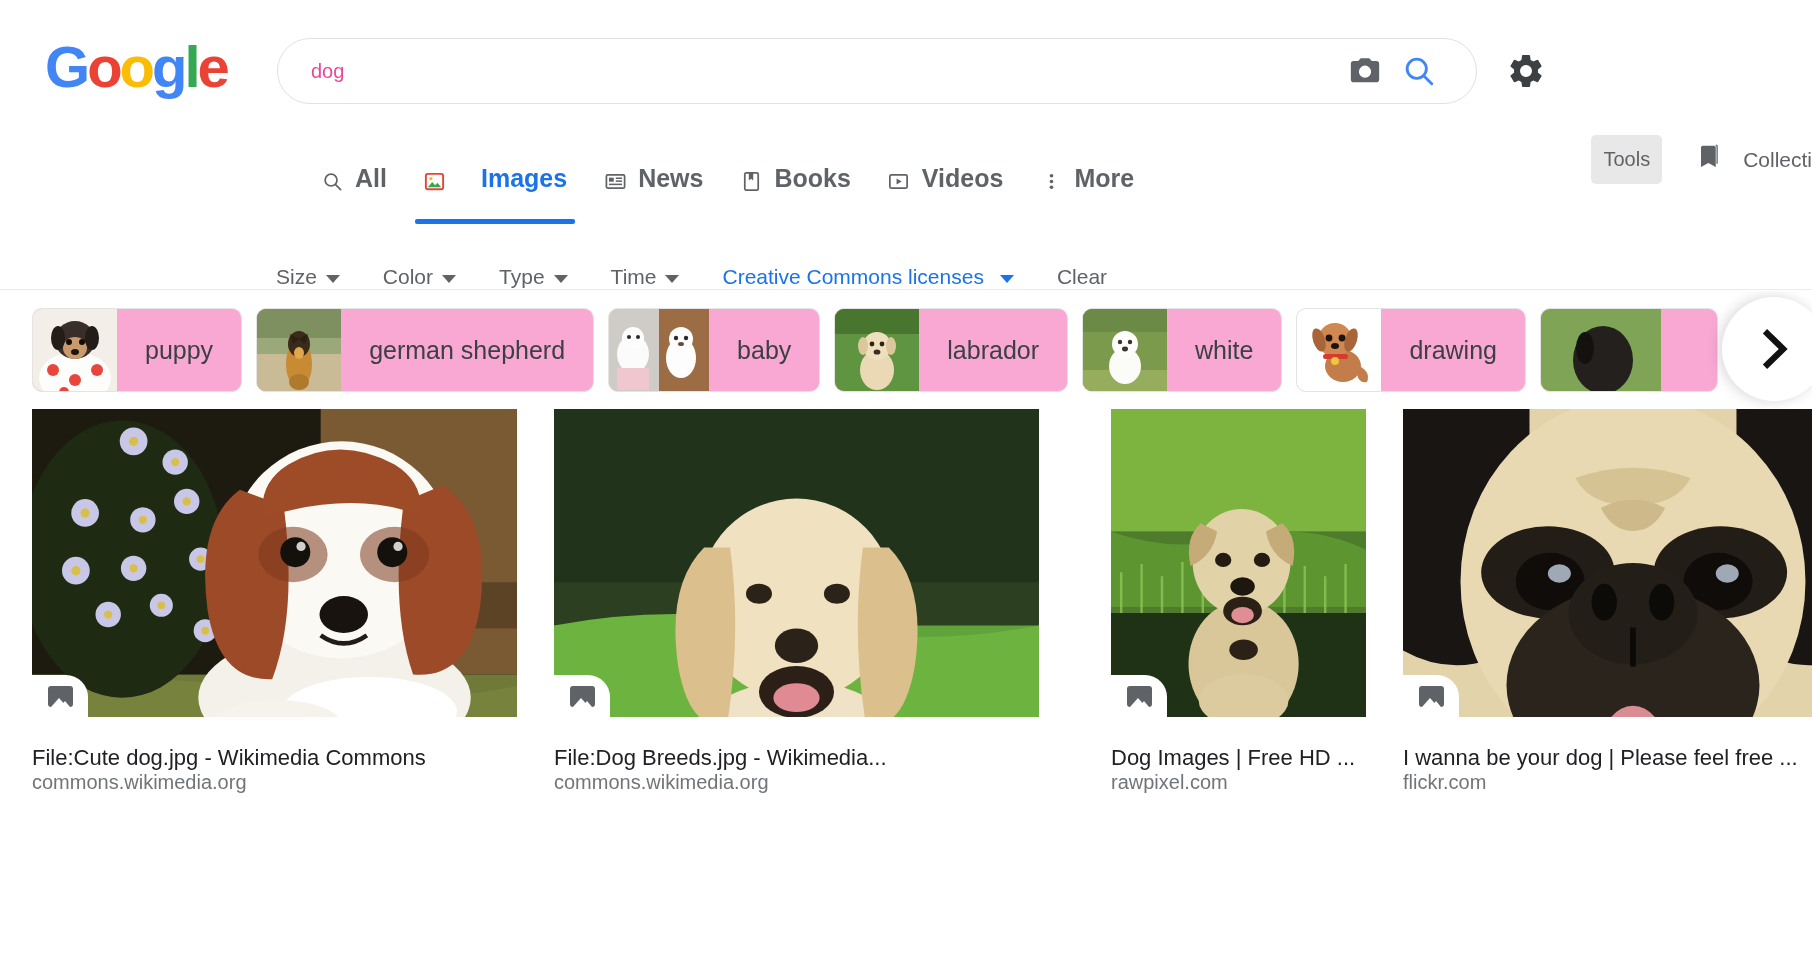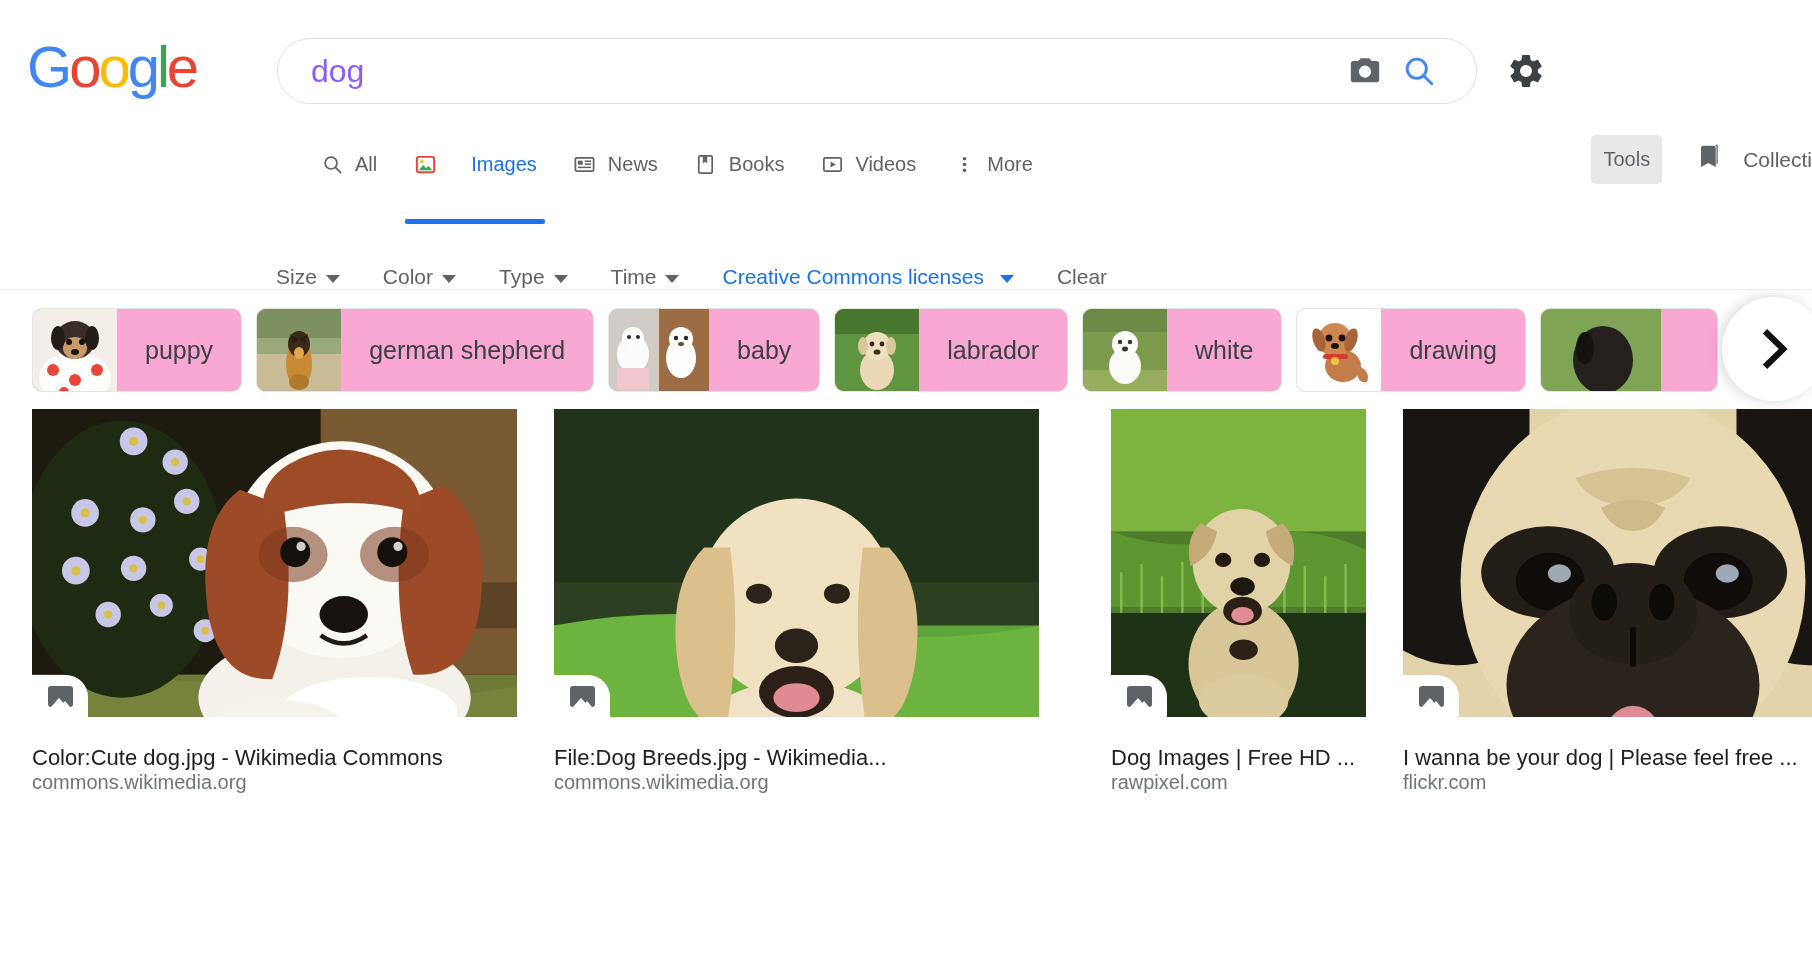--- a/index.html
+++ b/index.html
@@ -8,59 +8,60 @@
     background: #ffffff;
     font-family: "Liberation Sans", sans-serif;
     overflow: hidden;
   }
   body { position: relative; }
 
   
   .header { position: relative; height: 135px; }
 
   .logo {
-    position: absolute; left: 27px; top: 38px;
+    position: absolute; left: 45px; top: 38px;
     font-size: 58px; line-height: 58px;
     font-family: "Liberation Sans", sans-serif;
-    letter-spacing: -3px; font-weight: 400;
+    letter-spacing: -3px; font-weight: 700;
     user-select: none;
   }
   .logo span { display: inline-block; }
 
   .searchbox {
     position: absolute; left: 277px; top: 38px;
     width: 1200px; height: 66px;
     border: 1px solid #dfe1e5; border-radius: 34px;
     background: #fff; display: flex; align-items: center;
   }
   .search-input {
     flex: 1; border: none; outline: none; background: transparent;
-    font-size: 32px; color: #8b5cf6; padding-left: 33px;
+    font-size: 20px; color: #ec4899; padding-left: 33px;
     font-family: "Liberation Sans", sans-serif;
   }
   .cam-btn { width: 54px; height: 54px; display: flex; align-items: center;
              justify-content: center; cursor: pointer; }
   .srch-btn { width: 54px; height: 54px; display: flex; align-items: center;
               justify-content: center; cursor: pointer; margin-right: 30px; }
   .gear-btn {
     position: absolute; left: 1505px; top: 50px;
     width: 42px; height: 42px; display: flex; align-items: center;
     justify-content: center; cursor: pointer;
   }
 
   
   .navrow {
     position: absolute; left: 0; top: 135px; width: 1812px; height: 95px;
   }
   .tabs { position: absolute; left: 302px; top: 0; display: flex; align-items: flex-start; }
   .tab {
-    display: flex; align-items: center; gap: 11px;
+    display: flex; align-items: flex-end; gap: 11px;
     height: 58px; padding: 0 18px; cursor: pointer;
-    color: #5f6368; font-size: 20px; position: relative;
+    color: #5f6368; font-size: 25px; position: relative;
     white-space: nowrap;
+    font-weight: bold;
   }
   .tab.active { color: #1a73e8; gap: 34px; }
   .tab .ul {
     position: absolute; left: 10px; right: 10px; bottom: -31px;
     height: 5px; background: #1a73e8; border-radius: 2px;
   }
   .tab-ico { width: 24px; height: 24px; display: flex; align-items: center; justify-content: center; }
 
   .tools-wrap { position: absolute; right: 0px; top: 0; display: flex; align-items: center; }
   .tools-btn {
@@ -483,21 +484,21 @@
         <circle cx="317" cy="119" r="4" fill="#fff" opacity=".8"></circle>
         <ellipse cx="270" cy="178" rx="21" ry="16" fill="#19130f"></ellipse>
         <path d="M250 196q20 14 40 0" stroke="#231c16" stroke-width="4" fill="none"></path>
         <ellipse cx="292" cy="262" rx="76" ry="30" fill="#ffffff"></ellipse>
         <ellipse cx="212" cy="276" rx="58" ry="24" fill="#f6f3ec"></ellipse>
       </svg>
       <div class="badge">
         <div class="badge-in"></div>
       </div>
     </div>
-    <div class="ctitle">Color:Cute dog.jpg - Wikimedia Commons</div>
+    <div class="ctitle">File:Cute dog.jpg - Wikimedia Commons</div>
     <div class="curl">commons.wikimedia.org</div>
   </div>
 
   <div class="card">
     <div class="thumb">
       <svg class="scene" viewBox="0 0 336 308" preserveAspectRatio="none">
         <rect width="336" height="308" fill="#2c3f21"></rect>
         <rect y="0" width="336" height="120" fill="#21331b"></rect>
         <rect y="150" width="336" height="158" fill="#5fa43a"></rect>
         <path d="M0 150q84 -16 168 0t168 0v158H0z" fill="#6cb43f"></path>

